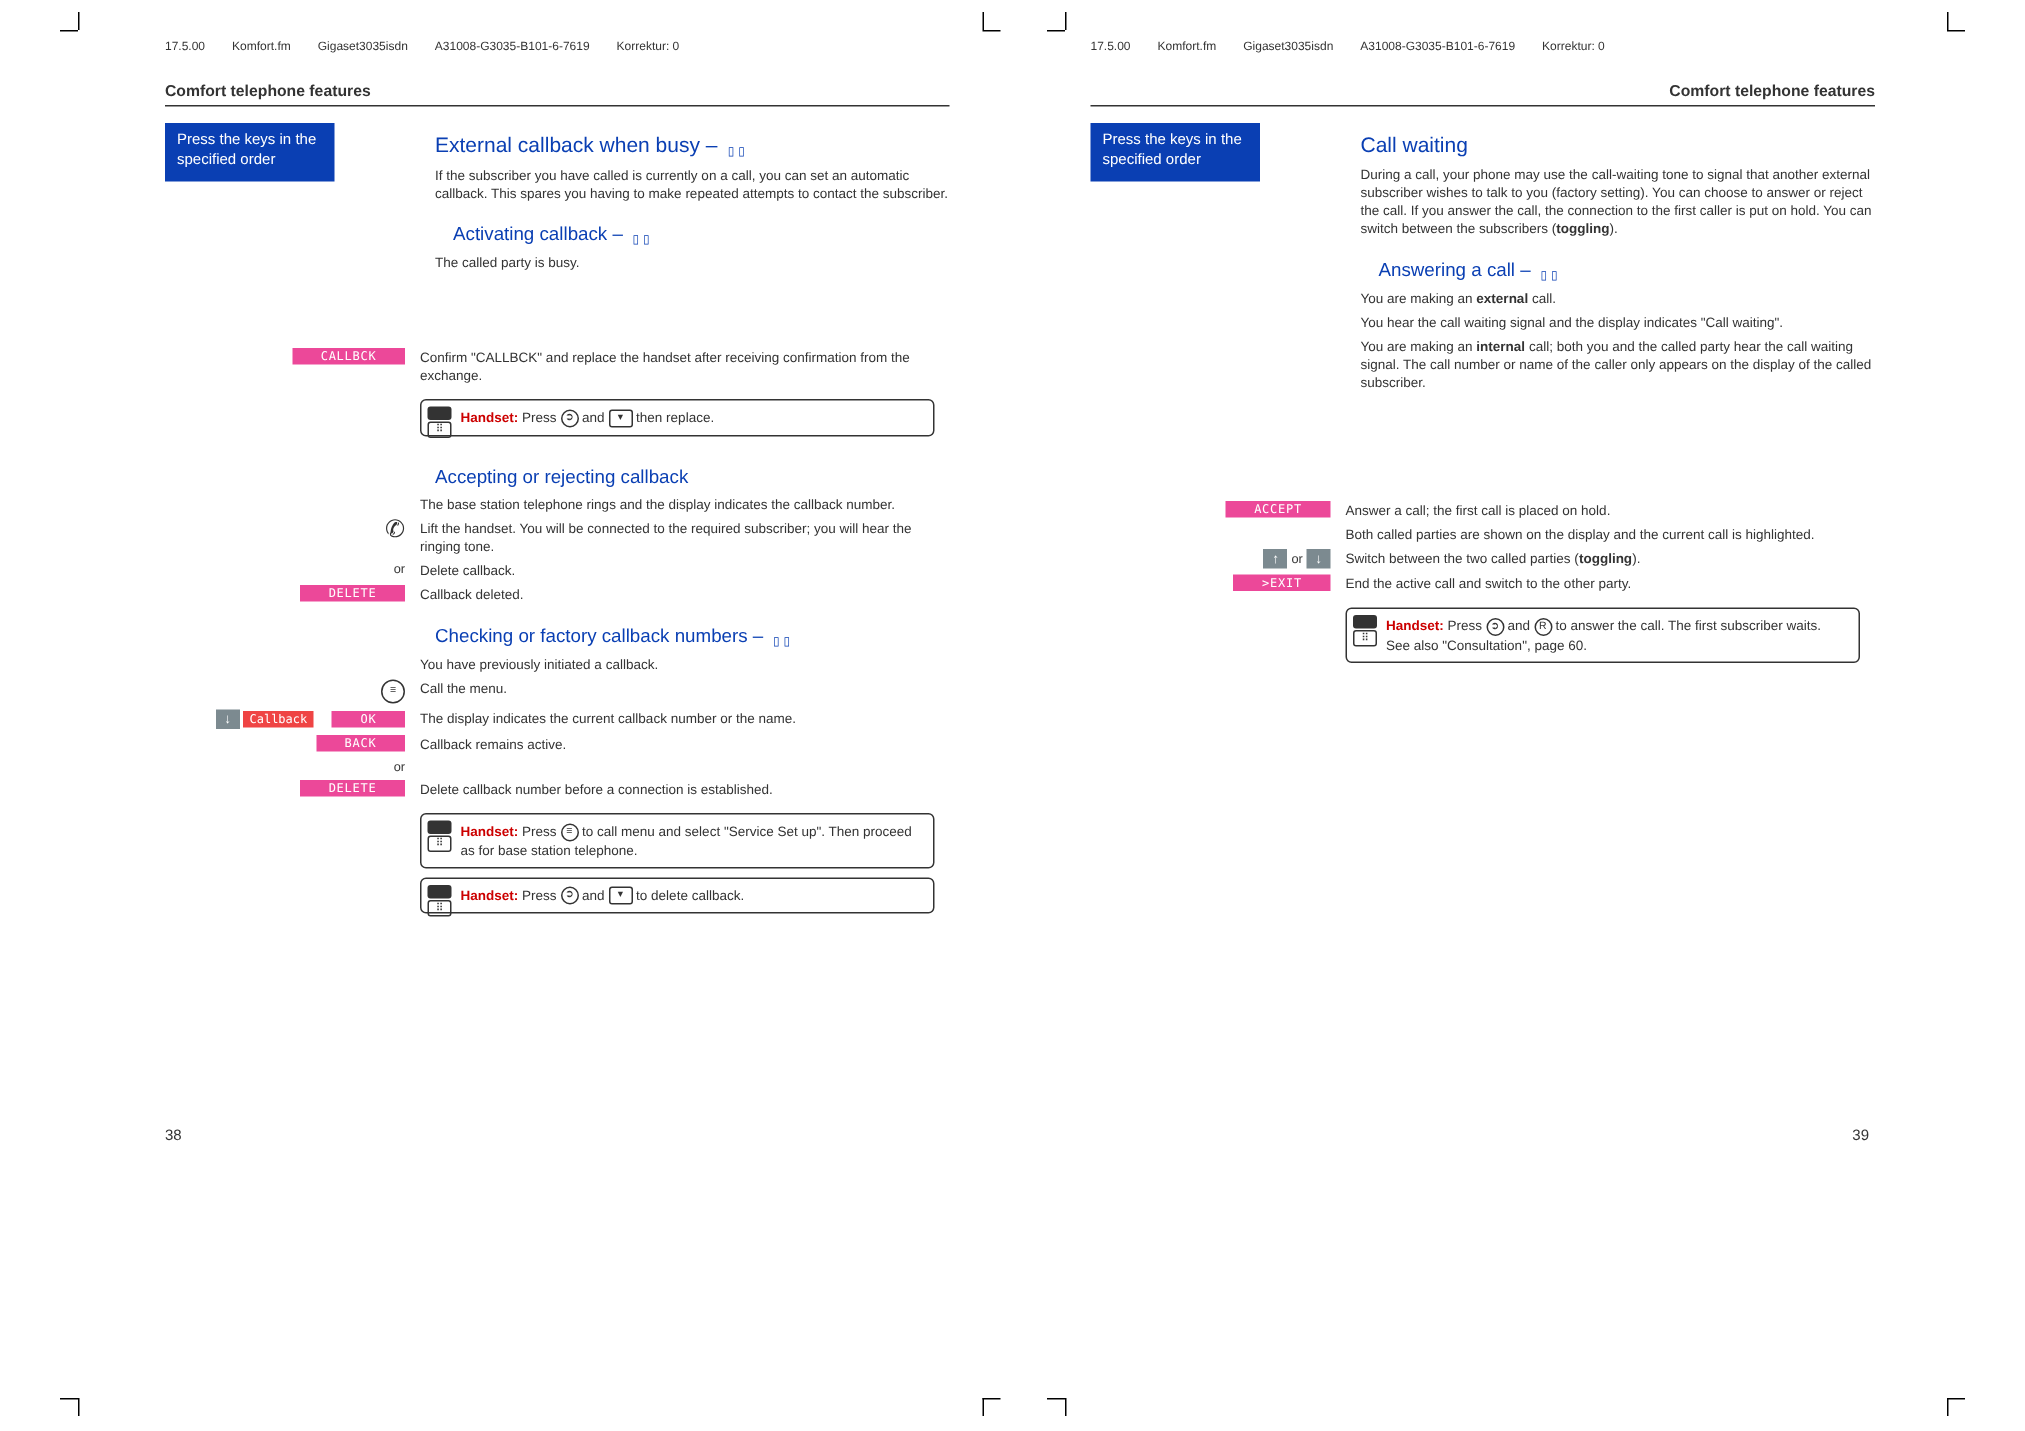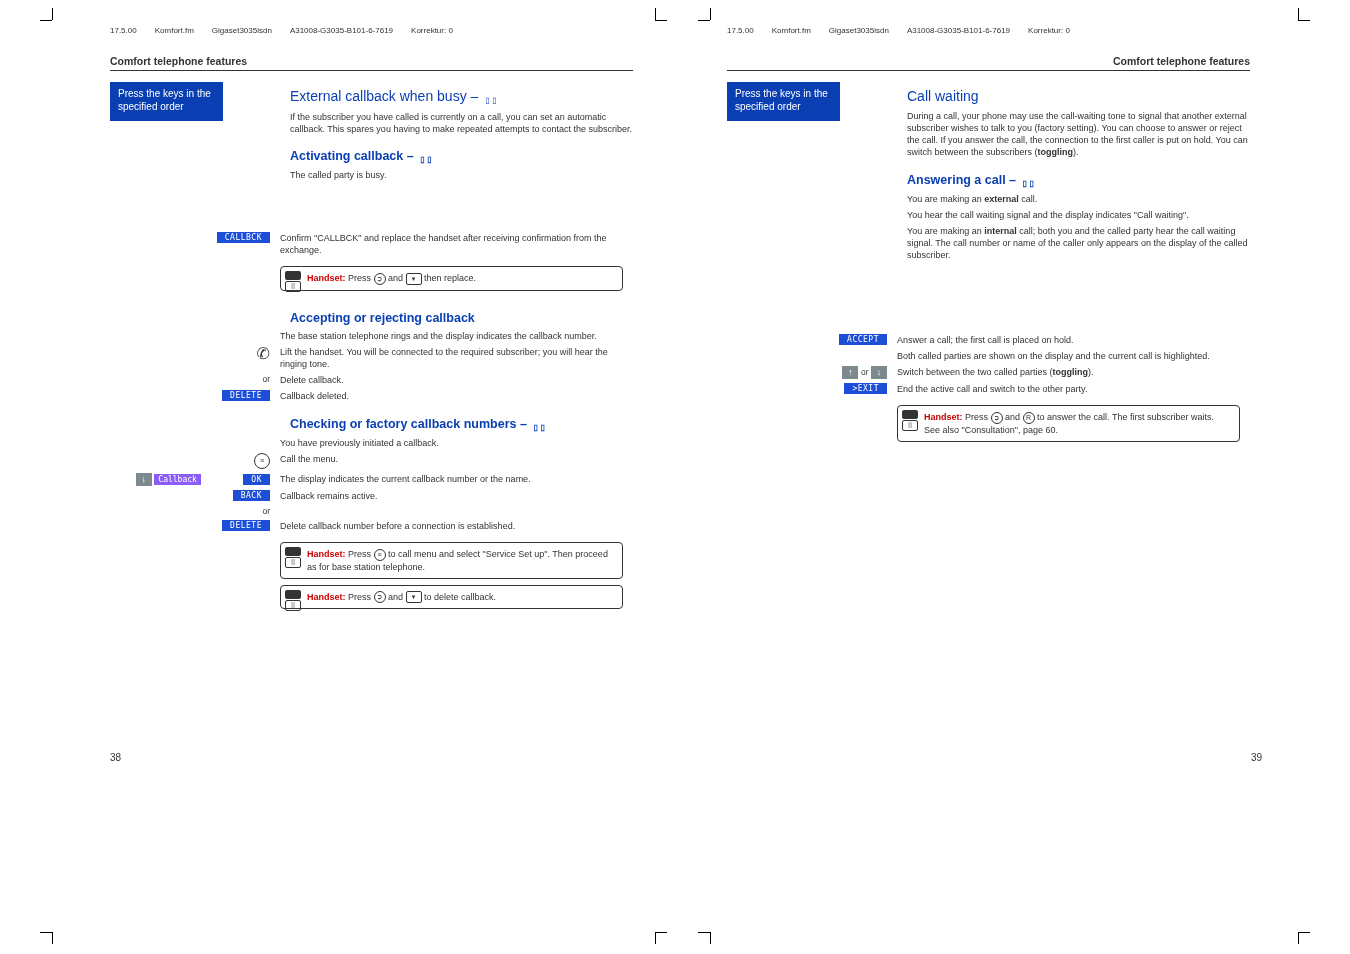--- a/index.html
+++ b/index.html
@@ -59,35 +59,35 @@
   .h-blue {
     color: #0a3fb3;
     font-size: 14px;
     font-weight: 400;
     letter-spacing: 0px;
     margin: 0 0 6px 0;
   }
   .h-blue-sm {
     color: #0a3fb3;
     font-size: 12.5px;
-    font-weight: 700;
-    margin: 14px 0 5px 0;
+    font-weight: 400;
+    margin: 14px 0 5px 12px;
   }
   .body-txt {
     font-size: 9px;
     line-height: 1.35;
     color: #333;
     margin: 0 0 4px 0;
   }
   .pill {
     display: inline-block;
-    background: #1d4ed8;
+    background: #ec4899;
     color: #fff;
     font-size: 8px;
-    padding: 1px 8px;
+    padding: 1px 19px;
     font-family: monospace;
     letter-spacing: 0.5px;
   }
   .tip-box {
     border: 1px solid #333;
     border-radius: 4px;
     padding: 5px 8px 5px 26px;
     font-size: 9px;
     line-height: 1.35;
     position: relative;
@@ -164,21 +164,21 @@
     display:inline-block;
     background:#7c8a90;
     color:#fff;
     width:16px; height:13px;
     font-size:9px;
     text-align:center;
     line-height:13px;
   }
   .mono-inv {
     display:inline-block;
-    background:#8b5cf6;
+    background:#ef4444;
     color:#fff;
     font-family:monospace;
     font-size:8px;
     padding:1px 4px;
   }
   .handset-glyph {
     font-size:16px;
     line-height:1;
   }
   .or-txt { font-size:8.5px; }
@@ -290,21 +290,21 @@
       <div class="right-text-area">You have previously initiated a callback.</div>
     </div>
     <div class="btn-row">
       <div class="left-btn-area"><span class="inline-icon" style="width:14px;height:14px;line-height:14px;">≡</span></div>
       <div class="right-text-area">Call the menu.</div>
     </div>
     <div class="btn-row">
       <div class="left-btn-area">
         <span class="arrow-key">↓</span>
         <span class="mono-inv">Callback</span>
-        <span class="pill" style="margin-left:40px;text-align:center;">OK</span>
+        <span class="pill" style="margin-left:10px;text-align:center;">OK</span>
       </div>
       <div class="right-text-area">The display indicates the current callback number or the name.</div>
     </div>
     <div class="btn-row">
       <div class="left-btn-area"><span class="pill">BACK</span></div>
       <div class="right-text-area">Callback remains active.</div>
     </div>
     <div class="btn-row">
       <div class="left-btn-area or-txt">or</div>
       <div class="right-text-area"></div>
@@ -409,14 +409,14 @@
           <div class="tip-icon">
               <span class="bar">&nbsp;</span>
               <span class="grid">⠿</span>
             </div>
           <b style="color:#c00;">Handset:</b><span> Press </span><span class="inline-icon">➲</span><span> and </span><span class="inline-icon">R</span><span> to answer the call. The first subscriber waits. See also "Consultation", page 60.</span>
         </div>
       </div>
     </div>
   </div>
 
-  <div class="footer-pn" style="right:88px;">39</div>
+  <div class="footer-pn" style="right:104px;">39</div>
 </div>
 
 </body></html>

